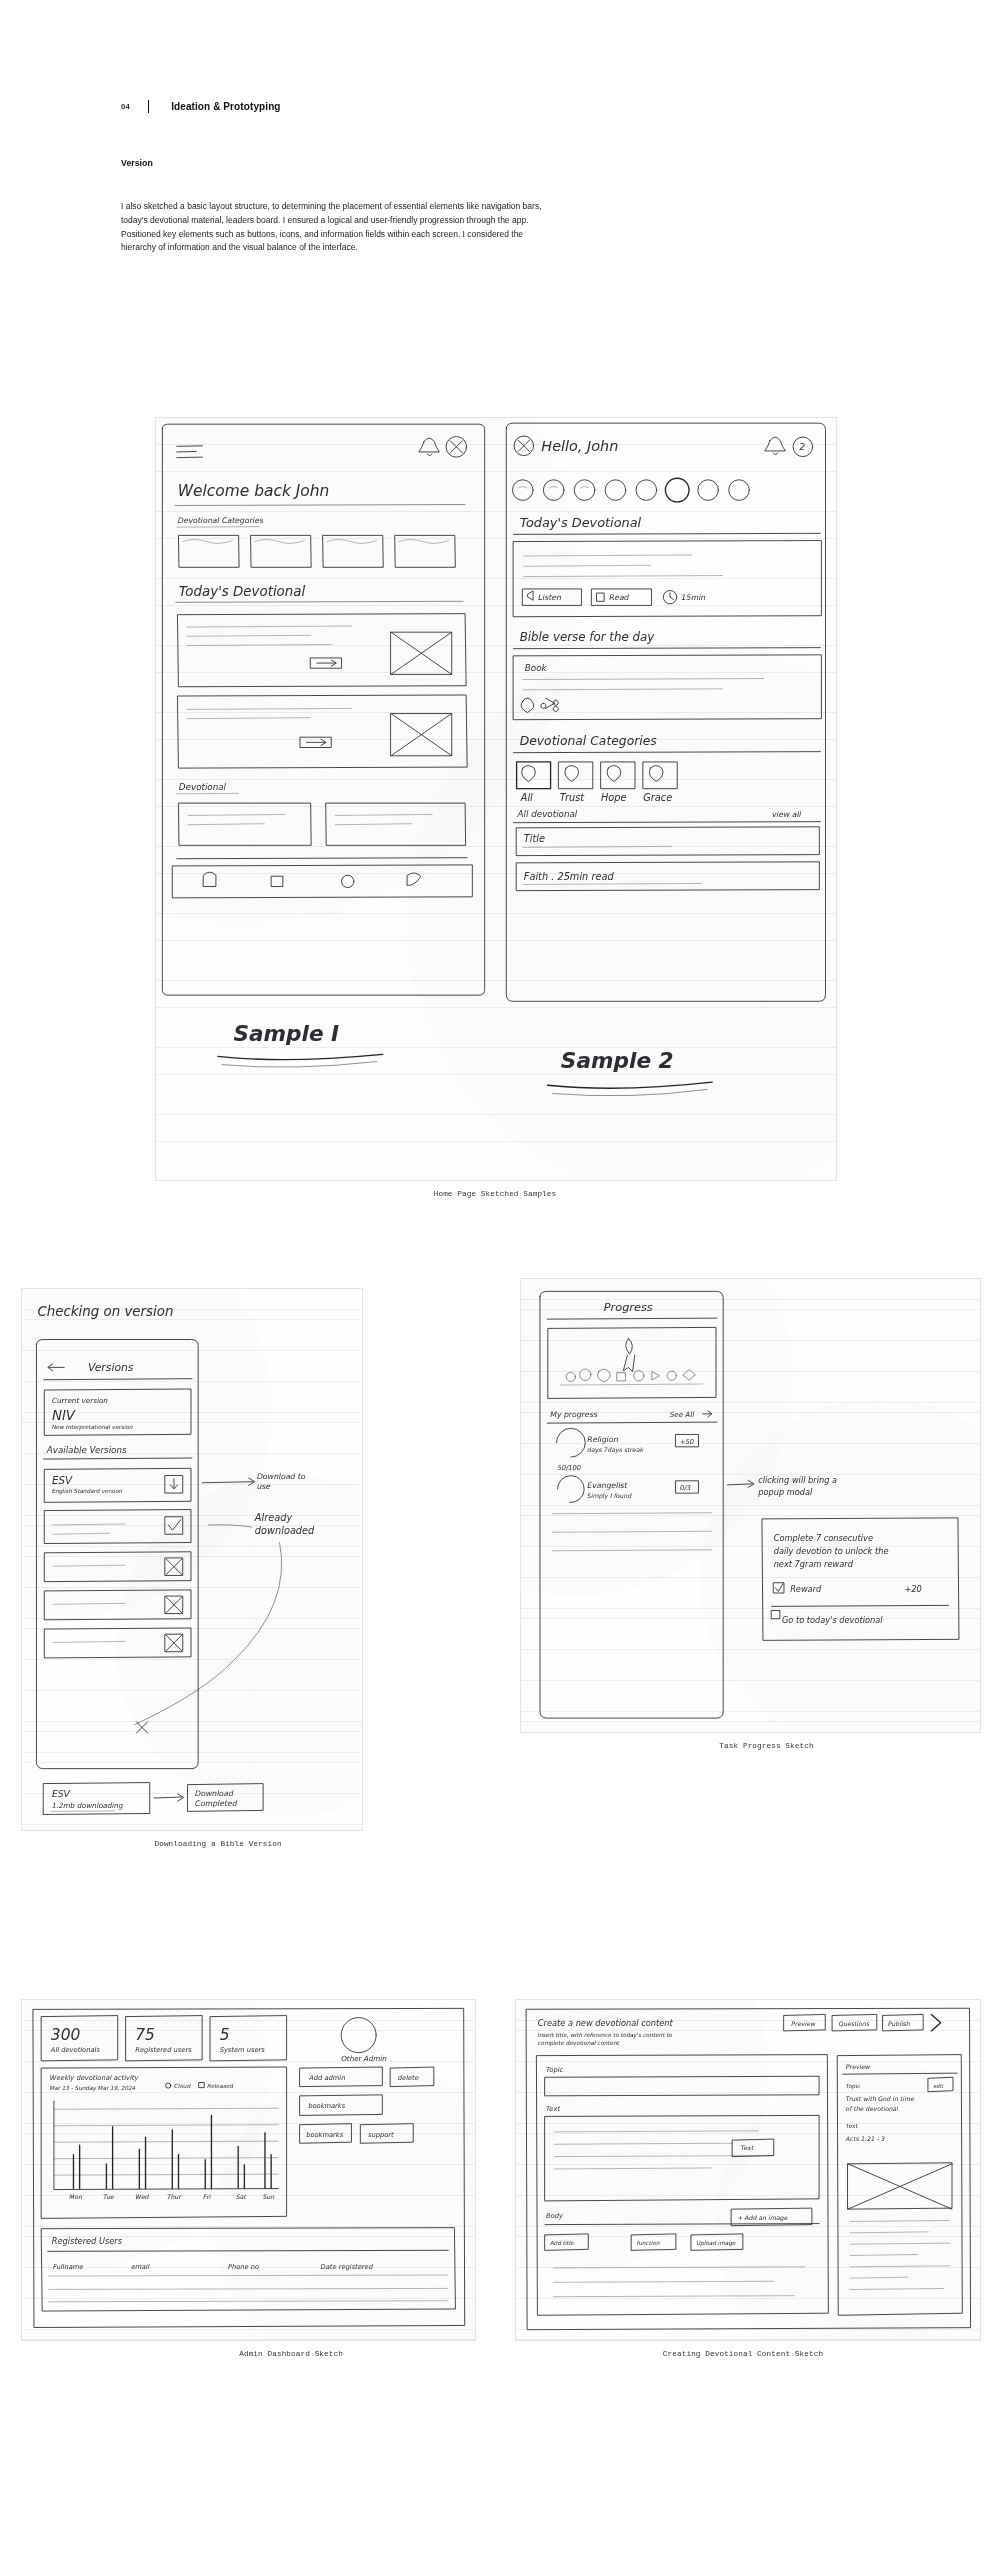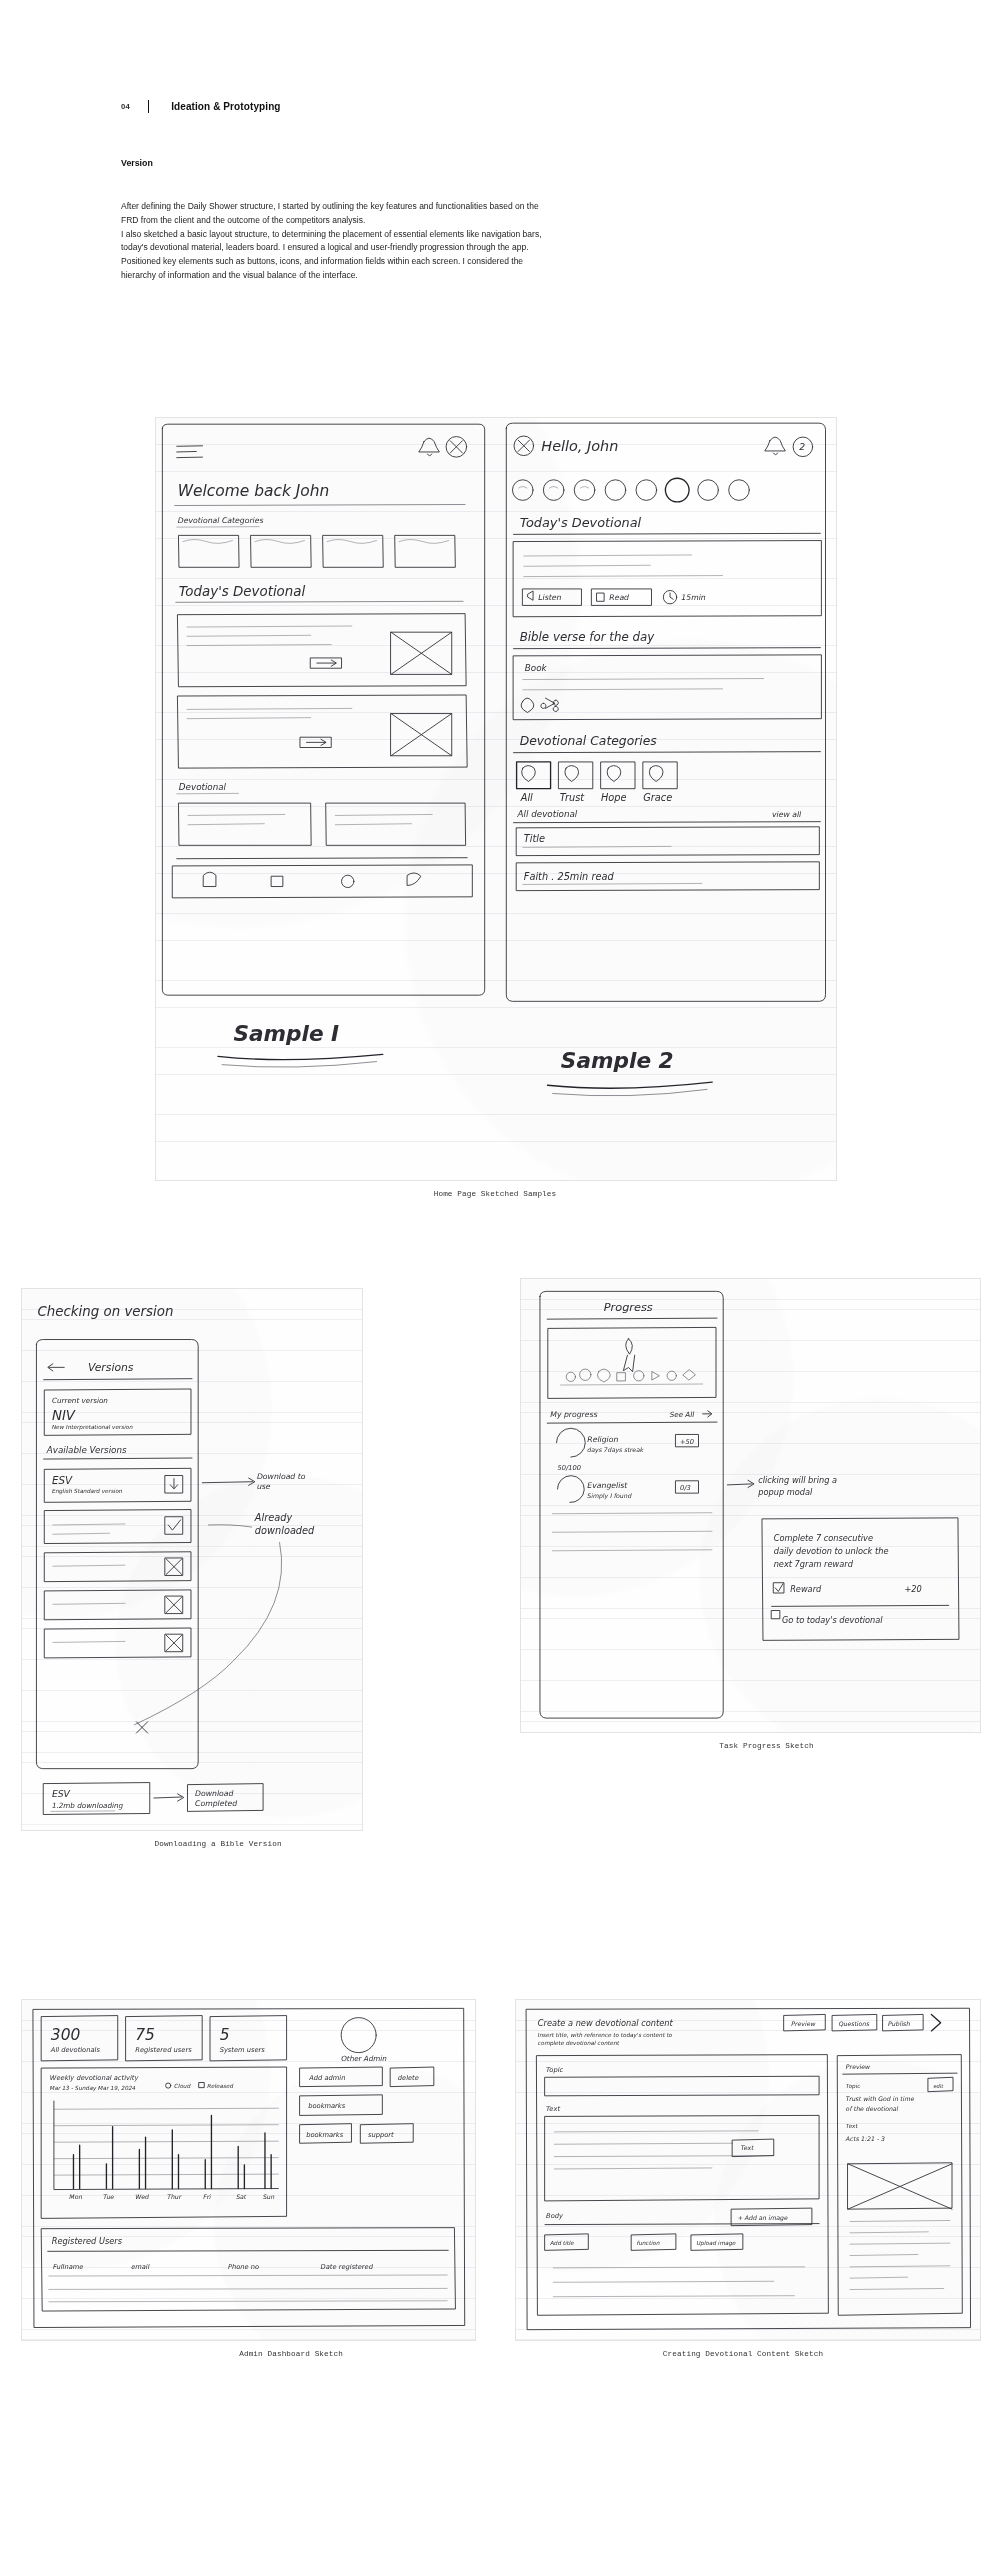--- a/index.html
+++ b/index.html
@@ -161,21 +161,20 @@
 
   <div class="doc-header">
     <span class="num">04</span>
     <span class="divider"></span>
     <span class="title">Ideation &amp; Prototyping</span>
   </div>
 
   <div class="section-title">Version</div>
 
   <div class="body-copy">
-    <p>After defining the Daily Shower structure, I started by outlining the key features and functionalities based on the FRD from the client and the outcome of the competitors analysis.</p>
     <p>I also sketched a basic layout structure, to determining the placement of essential elements like navigation bars, today's devotional material, leaders board. I ensured a logical and user-friendly progression through the app. Positioned key elements such as buttons, icons, and information fields within each screen. I considered the hierarchy of information and the visual balance of the interface.</p>
   </div>
 
   <div class="figure" style="left:155px; top:417px; width:680px;">
     <div class="sketch-frame ruled" style="width:680px; height:762px;">
       <svg class="sk" width="680" height="762" viewBox="0 0 1320 1480">
 
         <path class="ink" d="M12 20 L12 1110 Q12 1120 22 1121 L628 1121 Q638 1120 638 1110 L638 22 Q637 12 627 12 L22 12 Q12 13 12 20Z"></path>
 
         <path class="ink" d="M40 55 L90 54"></path>

